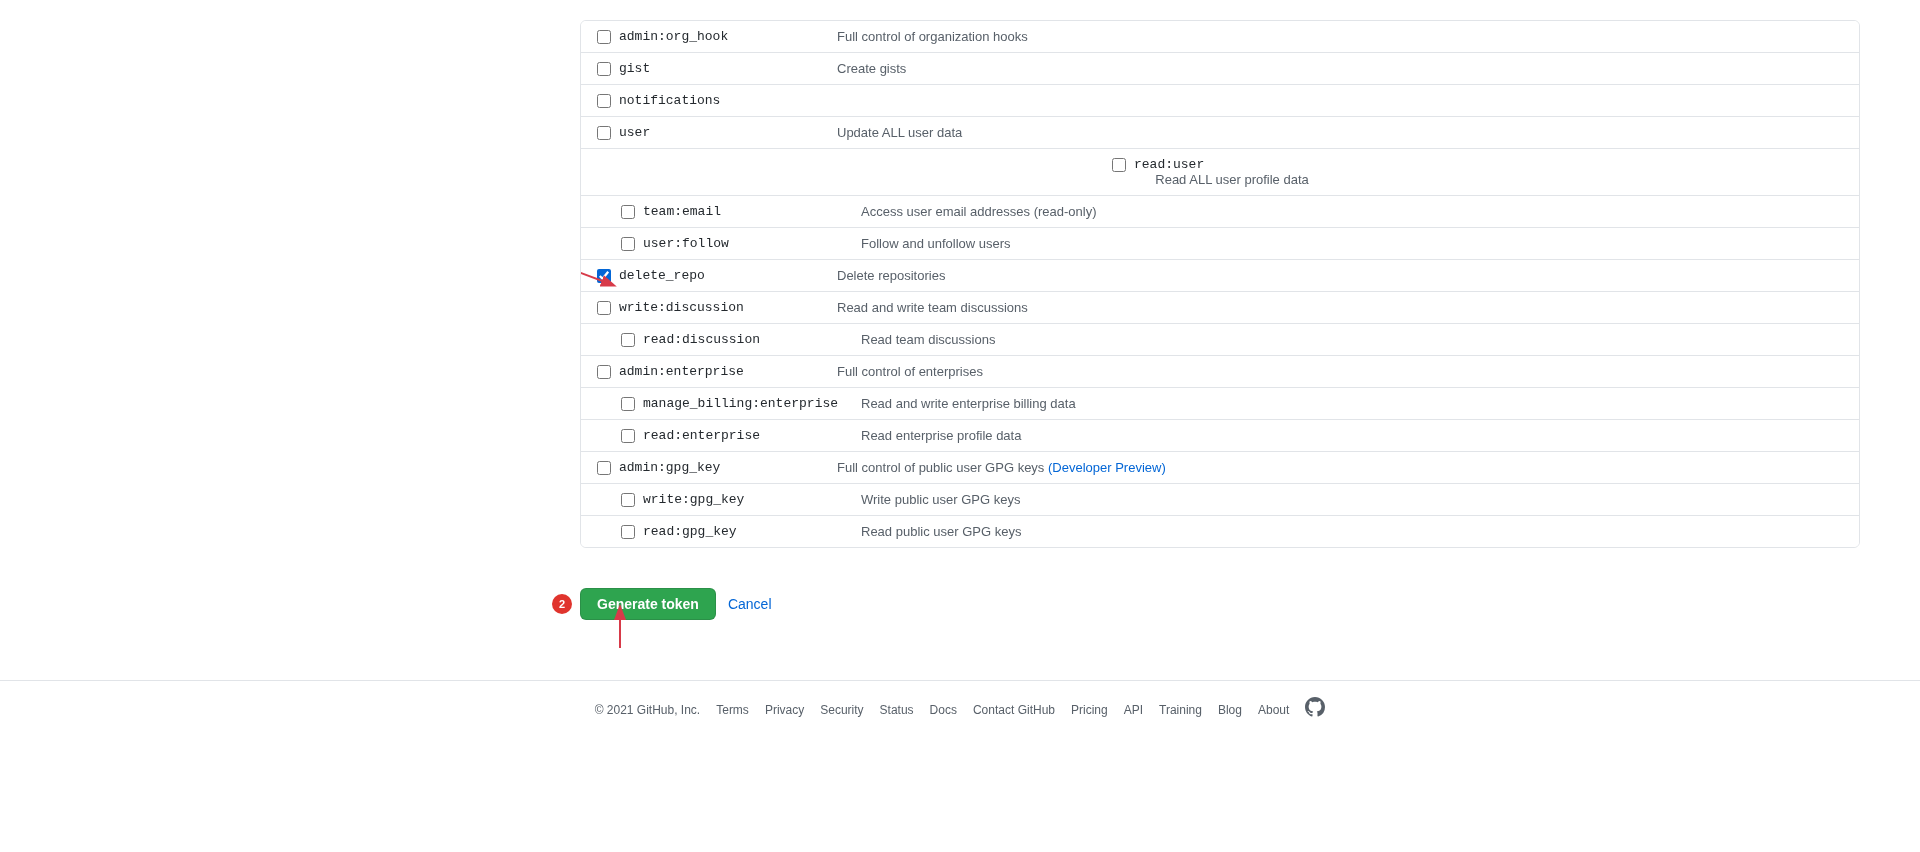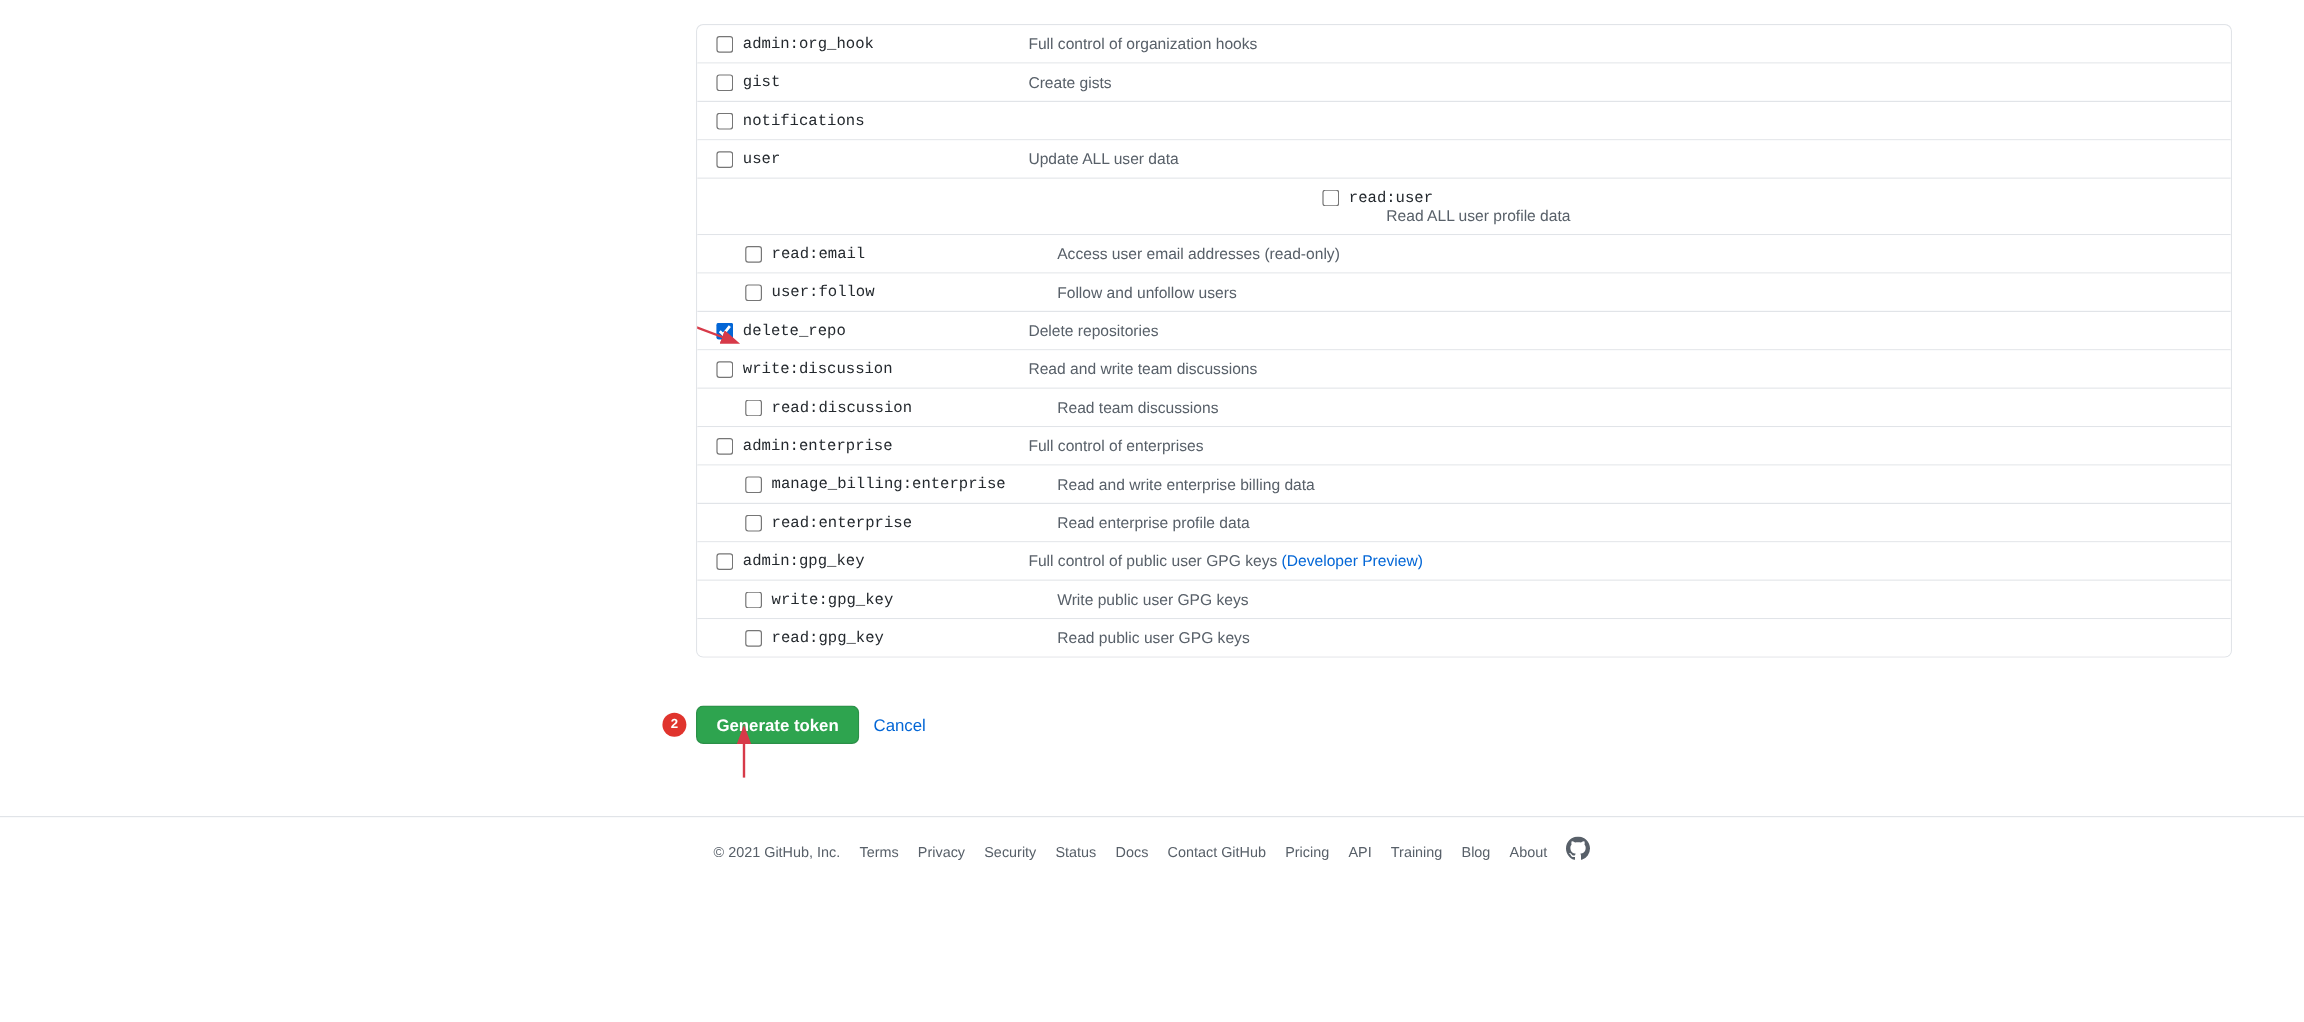--- a/index.html
+++ b/index.html
@@ -42,21 +42,21 @@
     .perm-row.sub-item {
       padding-left: 40px;
       background: #fff;
     }
 
     .perm-row.checked-row {
       background: #fff;
     }
 
     .perm-name {
-      width: 260px;
+      width: 240px;
       display: flex;
       align-items: flex-end;
       gap: 8px;
       flex-shrink: 0;
     }
 
     .perm-name span {
       font-family: SFMono-Regular, Consolas, "Liberation Mono", Menlo, monospace;
       font-size: 13px;
       color: #24292e;
@@ -193,21 +193,21 @@
           <div class="perm-row sub-item" style="position: relative; flex-direction: column;">
             <div class="perm-name">
               <input type="checkbox" style="">
               <span>read:user</span>
             </div>
             <div class="perm-desc">Read ALL user profile data</div>
           </div>
           <div class="perm-row sub-item" style="position: relative;">
             <div class="perm-name">
               <input type="checkbox" style="">
-              <span>read:email</span>
+              <span>team:email</span>
             </div>
             <div class="perm-desc">Access user email addresses (read-only)</div>
           </div>
           <div class="perm-row sub-item" style="position: relative;">
             <div class="perm-name">
               <input type="checkbox" style="">
               <span>user:follow</span>
             </div>
             <div class="perm-desc">Follow and unfollow users</div>
           </div>

